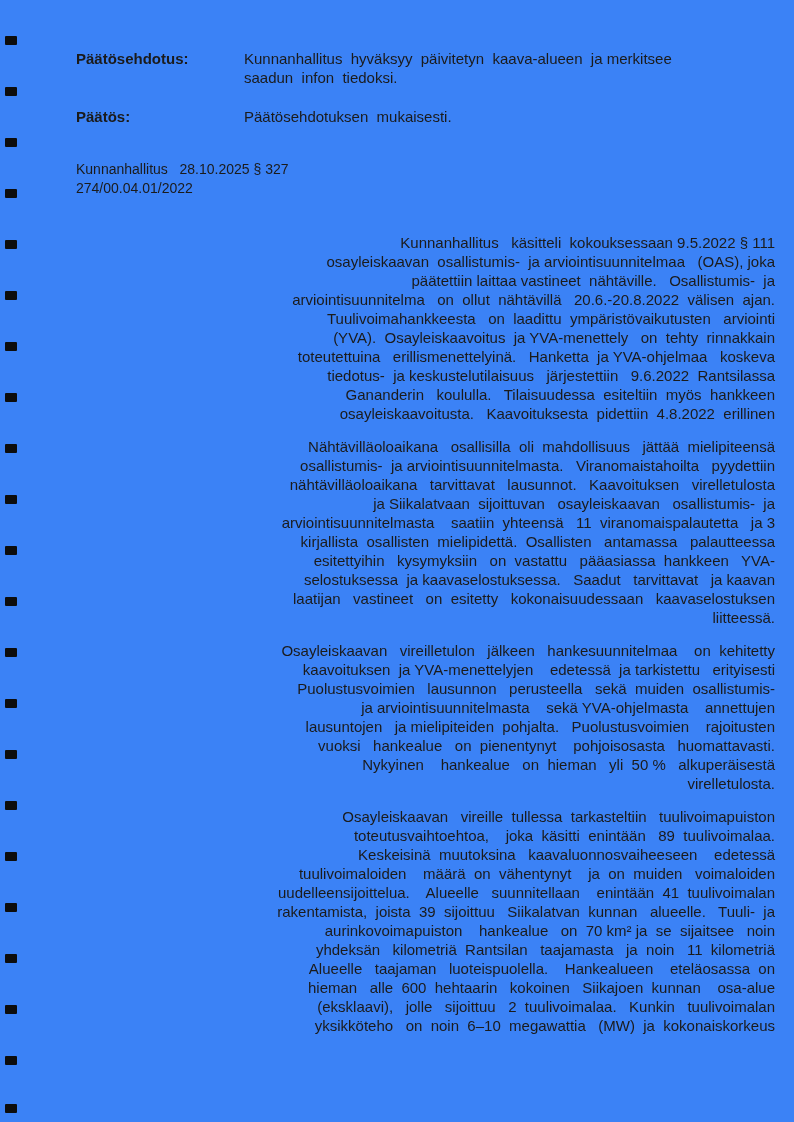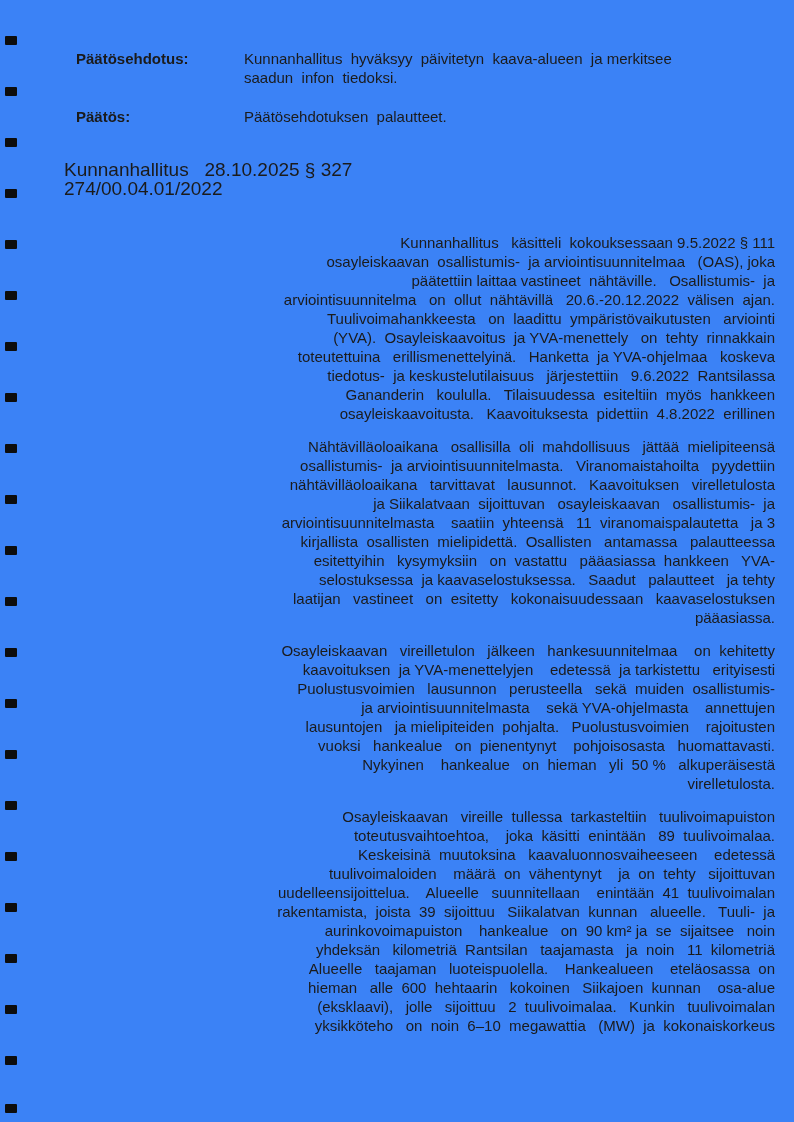--- a/index.html
+++ b/index.html
@@ -12,21 +12,21 @@
     color:#1b1b1b;
   }
   .tline{
     white-space:pre-wrap;
     font-size:15px;
     line-height:19px;
   }
   .abs{position:absolute;}
   .label-col{left:76px;width:165px;font-weight:bold;font-size:15px;line-height:19px;white-space:pre-wrap;}
   .text-col{left:244px;width:520px;}
-  .meta{left:64px;width:520px;font-size:19px;line-height:19px;white-space:pre-wrap;}
+  .meta{left:76px;width:520px;font-size:14px;line-height:19px;white-space:pre-wrap;}
   .body-block{left:250px;top:233px;width:525px;text-align:right;}
   .paragraph{margin:0 0 14px 0;padding:0;}
   .scan-mark{
     position:absolute;
     left:5px;width:12px;height:9px;
     background:#0d0d0d;
     border-radius:1px;
   }
 </style>
 </head>
@@ -59,68 +59,68 @@
       <div class="scan-mark" style="top: 1104px; background: rgb(13, 13, 13);"></div>
     </div>
 
   <div class="abs label-col" style="top:49px;">Päätösehdotus:</div>
   <div class="abs text-col" style="top:49px;">
       <div class="tline">Kunnanhallitus  hyväksyy  päivitetyn  kaava-alueen  ja merkitsee</div>
       <div class="tline">saadun  infon  tiedoksi.</div>
     </div>
 
   <div class="abs label-col" style="top:107px;">Päätös:</div>
-  <div class="abs text-col tline" style="top:107px;">Päätösehdotuksen  palautteet.</div>
+  <div class="abs text-col tline" style="top:107px;">Päätösehdotuksen  mukaisesti.</div>
 
   <div class="abs meta" style="top:160px;">Kunnanhallitus   28.10.2025 § 327</div>
   <div class="abs meta" style="top:179px;">274/00.04.01/2022</div>
 
   <div class="abs body-block">
     <div class="paragraph">
         <div class="tline">Kunnanhallitus   käsitteli  kokouksessaan 9.5.2022 § 111</div>
         <div class="tline">osayleiskaavan  osallistumis-  ja arviointisuunnitelmaa   (OAS), joka</div>
         <div class="tline">päätettiin laittaa vastineet  nähtäville.   Osallistumis-  ja</div>
-        <div class="tline">arviointisuunnitelma   on  ollut  nähtävillä   20.6.-20.12.2022  välisen  ajan.</div>
+        <div class="tline">arviointisuunnitelma   on  ollut  nähtävillä   20.6.-20.8.2022  välisen  ajan.</div>
         <div class="tline">Tuulivoimahankkeesta   on  laadittu  ympäristövaikutusten   arviointi</div>
         <div class="tline">(YVA).  Osayleiskaavoitus  ja YVA-menettely   on  tehty  rinnakkain</div>
         <div class="tline">toteutettuina   erillismenettelyinä.   Hanketta  ja YVA-ohjelmaa   koskeva</div>
         <div class="tline">tiedotus-  ja keskustelutilaisuus   järjestettiin   9.6.2022  Rantsilassa</div>
         <div class="tline">Gananderin   koululla.   Tilaisuudessa  esiteltiin  myös  hankkeen</div>
         <div class="tline">osayleiskaavoitusta.   Kaavoituksesta  pidettiin  4.8.2022  erillinen</div>
       </div>
     <div class="paragraph">
         <div class="tline">Nähtävilläoloaikana   osallisilla  oli  mahdollisuus   jättää  mielipiteensä</div>
         <div class="tline">osallistumis-  ja arviointisuunnitelmasta.   Viranomaistahoilta   pyydettiin</div>
         <div class="tline">nähtävilläoloaikana   tarvittavat   lausunnot.   Kaavoituksen   virelletulosta</div>
         <div class="tline">ja Siikalatvaan  sijoittuvan   osayleiskaavan   osallistumis-  ja</div>
         <div class="tline">arviointisuunnitelmasta    saatiin  yhteensä   11  viranomaispalautetta   ja 3</div>
         <div class="tline">kirjallista  osallisten  mielipidettä.  Osallisten   antamassa   palautteessa</div>
         <div class="tline">esitettyihin   kysymyksiin   on  vastattu   pääasiassa  hankkeen   YVA-</div>
-        <div class="tline">selostuksessa  ja kaavaselostuksessa.   Saadut   palautteet   ja tehty</div>
+        <div class="tline">selostuksessa  ja kaavaselostuksessa.   Saadut   tarvittavat   ja kaavan</div>
         <div class="tline">laatijan   vastineet   on  esitetty   kokonaisuudessaan   kaavaselostuksen</div>
-        <div class="tline">pääasiassa.</div>
+        <div class="tline">liitteessä.</div>
       </div>
     <div class="paragraph">
         <div class="tline">Osayleiskaavan   vireilletulon   jälkeen   hankesuunnitelmaa    on  kehitetty</div>
         <div class="tline">kaavoituksen  ja YVA-menettelyjen    edetessä  ja tarkistettu   erityisesti</div>
         <div class="tline">Puolustusvoimien   lausunnon   perusteella   sekä  muiden  osallistumis-</div>
         <div class="tline">ja arviointisuunnitelmasta    sekä YVA-ohjelmasta    annettujen</div>
         <div class="tline">lausuntojen   ja mielipiteiden  pohjalta.   Puolustusvoimien    rajoitusten</div>
         <div class="tline">vuoksi   hankealue   on  pienentynyt    pohjoisosasta   huomattavasti.</div>
         <div class="tline">Nykyinen    hankealue   on  hieman   yli  50 %   alkuperäisestä</div>
         <div class="tline">virelletulosta.</div>
       </div>
     <div class="paragraph">
         <div class="tline">Osayleiskaavan   vireille  tullessa  tarkasteltiin   tuulivoimapuiston</div>
         <div class="tline">toteutusvaihtoehtoa,    joka  käsitti  enintään   89  tuulivoimalaa.</div>
         <div class="tline">Keskeisinä  muutoksina   kaavaluonnosvaiheeseen    edetessä</div>
-        <div class="tline">tuulivoimaloiden    määrä  on  vähentynyt    ja  on  tehty   sijoittuvan</div>
+        <div class="tline">tuulivoimaloiden    määrä  on  vähentynyt    ja  on  muiden   voimaloiden</div>
         <div class="tline">uudelleensijoittelua.    Alueelle   suunnitellaan    enintään  41  tuulivoimalan</div>
         <div class="tline">rakentamista,  joista  39  sijoittuu   Siikalatvan  kunnan   alueelle.   Tuuli-  ja</div>
-        <div class="tline">aurinkovoimapuiston    hankealue   on  90 km² ja  se  sijaitsee   noin</div>
+        <div class="tline">aurinkovoimapuiston    hankealue   on  70 km² ja  se  sijaitsee   noin</div>
         <div class="tline">yhdeksän   kilometriä  Rantsilan   taajamasta   ja  noin   11  kilometriä</div>
         <div class="tline">Alueelle   taajaman   luoteispuolella.    Hankealueen    eteläosassa  on</div>
         <div class="tline">hieman   alle  600  hehtaarin   kokoinen   Siikajoen  kunnan    osa-alue</div>
         <div class="tline">(eksklaavi),   jolle   sijoittuu   2  tuulivoimalaa.   Kunkin   tuulivoimalan</div>
         <div class="tline">yksikköteho   on  noin  6–10  megawattia   (MW)  ja  kokonaiskorkeus</div>
       </div>
   </div>
 
 </div>
 

